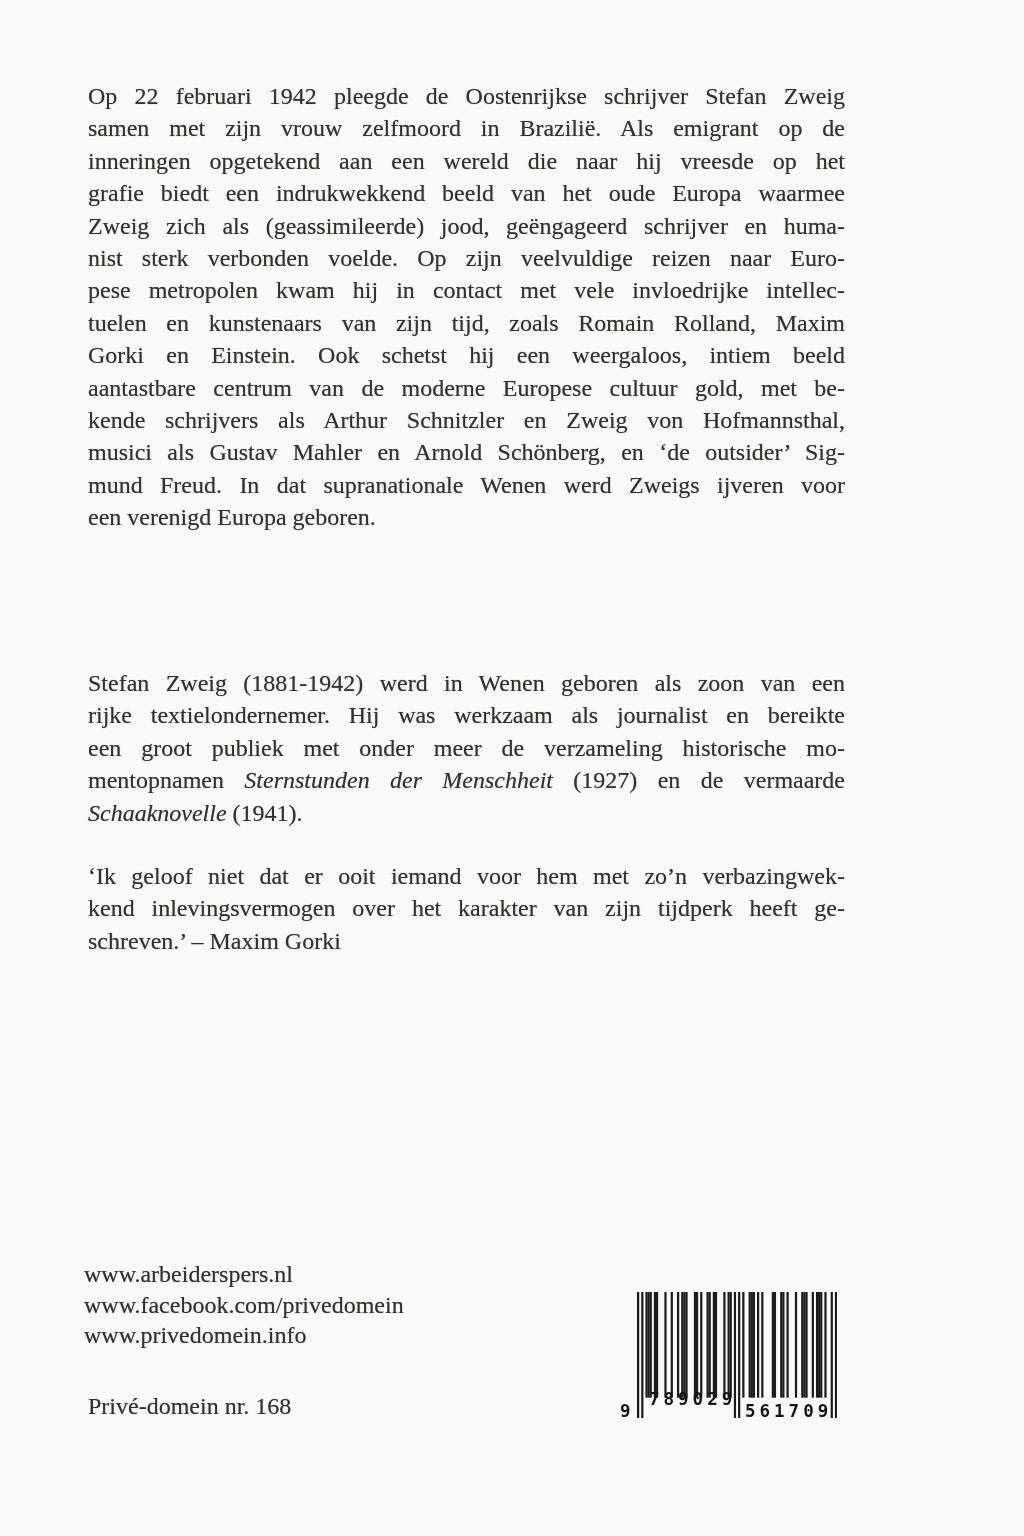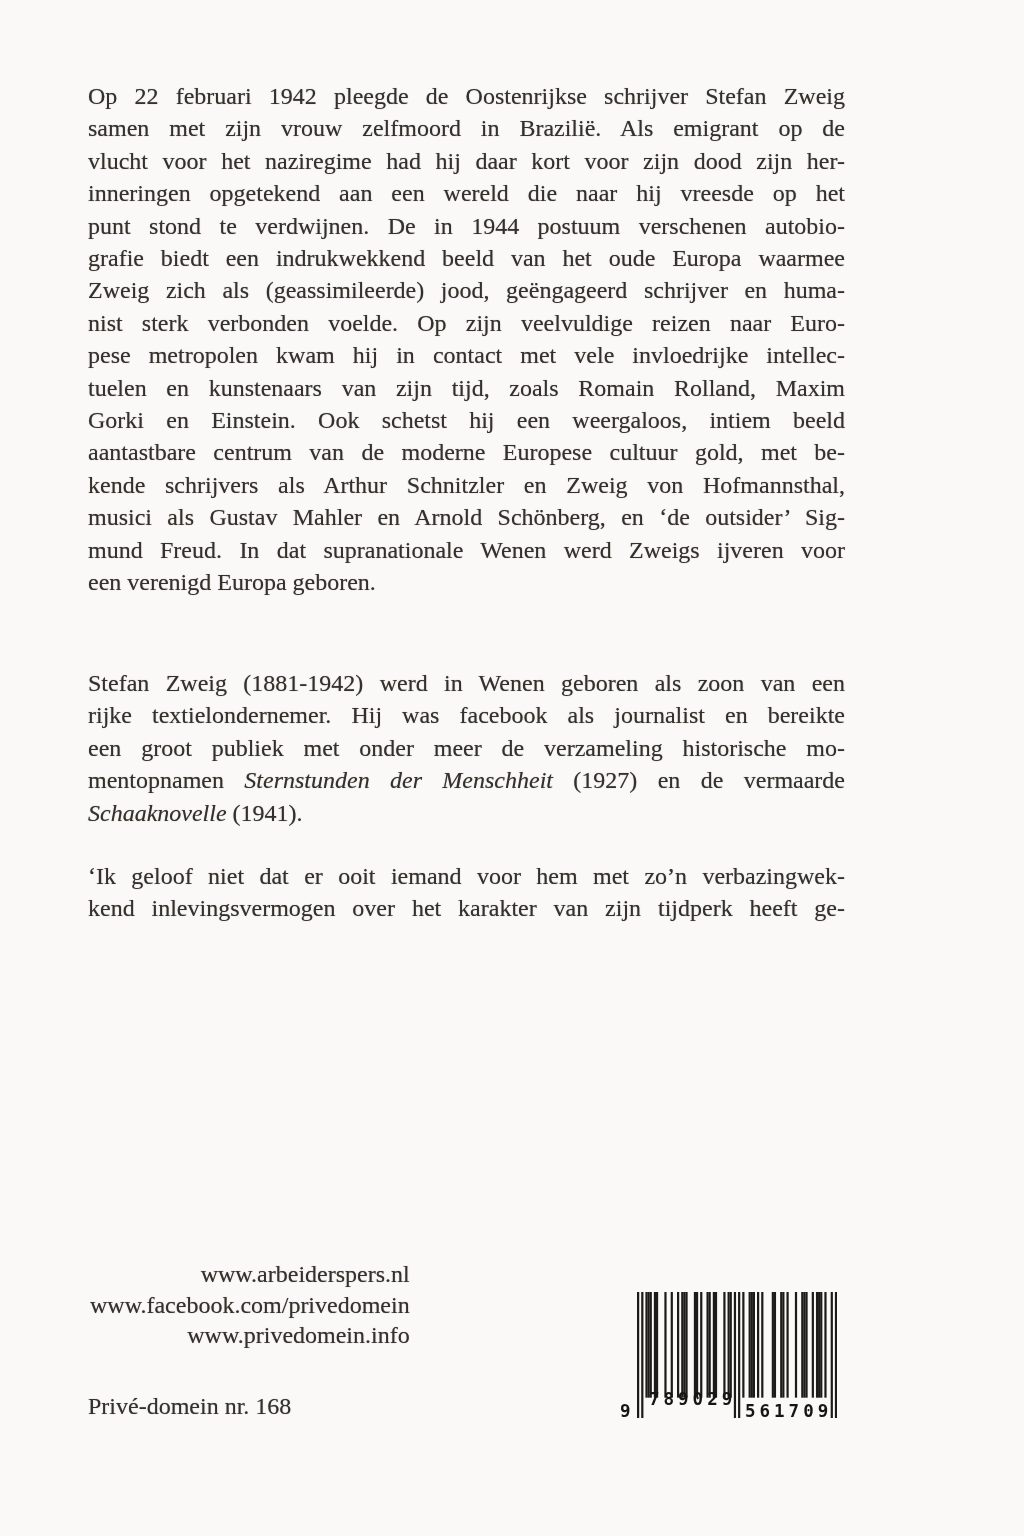--- a/index.html
+++ b/index.html
@@ -18,25 +18,24 @@
     text-shadow:0 0 0.9px rgba(52,49,44,0.55);
     filter:blur(0.3px);
   }
   .para1{top:80px;}
   .para2{top:667px;}
   .para3{top:860px;}
   .line{text-align:justify;text-align-last:justify;}
   .line.last{text-align-last:left;}
   .it{font-style:italic;}
   .links{
-    position:absolute;left:90px;top:1259px;
+    position:absolute;left:84px;top:1259px;
     font-size:24px;line-height:30.6px;
     text-shadow:0 0 0.9px rgba(52,49,44,0.55);
     filter:blur(0.3px);
-    text-align:right;
   }
   .series{
     position:absolute;left:88px;top:1390px;
     font-size:24px;line-height:32px;
     text-shadow:0 0 0.9px rgba(52,49,44,0.55);
     filter:blur(0.3px);
   }
   .barcode{
     position:absolute;left:637px;top:1292px;
     width:200px;height:126px;
@@ -52,47 +51,46 @@
   .bdigit-g2{position:absolute;left:104px;width:88px;bottom:0;text-align:center;letter-spacing:4px;text-indent:4px;}
 </style>
 </head>
 <body>
 
 <div class="page">
 
   <section class="text-block para1">
       <div class="line"><span>Op 22 februari 1942 pleegde de Oostenrijkse schrijver Stefan Zweig</span></div>
       <div class="line"><span>samen met zijn vrouw zelfmoord in Brazilië. Als emigrant op de</span></div>
-      <div class="line"><span>vlucht voor het naziregime had hij daar kort voor zijn dood zijn her-</span></div>
       <div class="line"><span>inneringen opgetekend aan een wereld die naar hij vreesde op het</span></div>
-      <div class="line"><span>punt stond te verdwijnen. De in 1944 postuum verschenen autobio-</span></div>
       <div class="line"><span>grafie biedt een indrukwekkend beeld van het oude Europa waarmee</span></div>
       <div class="line"><span>Zweig zich als (geassimileerde) jood, geëngageerd schrijver en huma-</span></div>
       <div class="line"><span>nist sterk verbonden voelde. Op zijn veelvuldige reizen naar Euro-</span></div>
       <div class="line"><span>pese metropolen kwam hij in contact met vele invloedrijke intellec-</span></div>
       <div class="line"><span>tuelen en kunstenaars van zijn tijd, zoals Romain Rolland, Maxim</span></div>
       <div class="line"><span>Gorki en Einstein. Ook schetst hij een weergaloos, intiem beeld</span></div>
       <div class="line"><span>aantastbare centrum van de moderne Europese cultuur gold, met be-</span></div>
       <div class="line"><span>kende schrijvers als Arthur Schnitzler en Zweig von Hofmannsthal,</span></div>
       <div class="line"><span>musici als Gustav Mahler en Arnold Schönberg, en ‘de outsider’ Sig-</span></div>
       <div class="line"><span>mund Freud. In dat supranationale Wenen werd Zweigs ijveren voor</span></div>
       <div class="line last"><span>een verenigd Europa geboren.</span></div>
     </section>
 
   <section class="text-block para2">
       <div class="line"><span>Stefan Zweig (1881-1942) werd in Wenen geboren als zoon van een</span></div>
-      <div class="line"><span>rijke textielondernemer. Hij was facebook als journalist en bereikte</span></div>
+      <div class="line"><span>rijke textielondernemer. Hij was werkzaam als journalist en bereikte</span></div>
       <div class="line"><span>een groot publiek met onder meer de verzameling historische mo-</span></div>
       <div class="line"><span>mentopnamen </span><span class="it">Sternstunden der Menschheit</span><span> (1927) en de vermaarde</span></div>
       <div class="line last"><span class="it">Schaaknovelle</span><span> (1941).</span></div>
     </section>
 
   <section class="text-block para3">
       <div class="line"><span>‘Ik geloof niet dat er ooit iemand voor hem met zo’n verbazingwek-</span></div>
       <div class="line"><span>kend inlevingsvermogen over het karakter van zijn tijdperk heeft ge-</span></div>
+      <div class="line last"><span>schreven.’ – Maxim Gorki</span></div>
     </section>
 
   <div class="links">
       <div>www.arbeiderspers.nl</div>
       <div>www.facebook.com/privedomein</div>
       <div>www.privedomein.info</div>
     </div>
 
   <div class="series">Privé-domein nr. 168</div>
 

